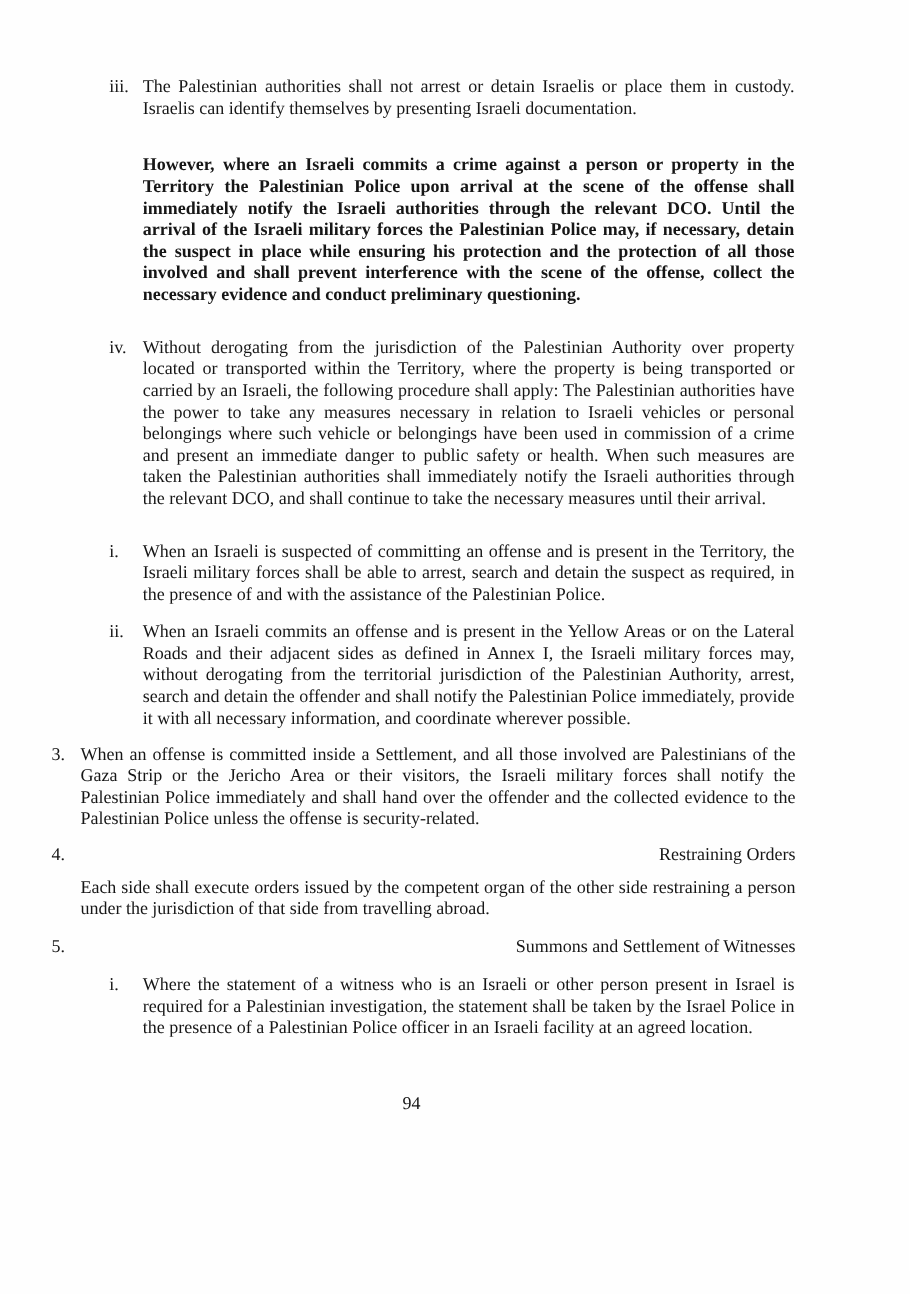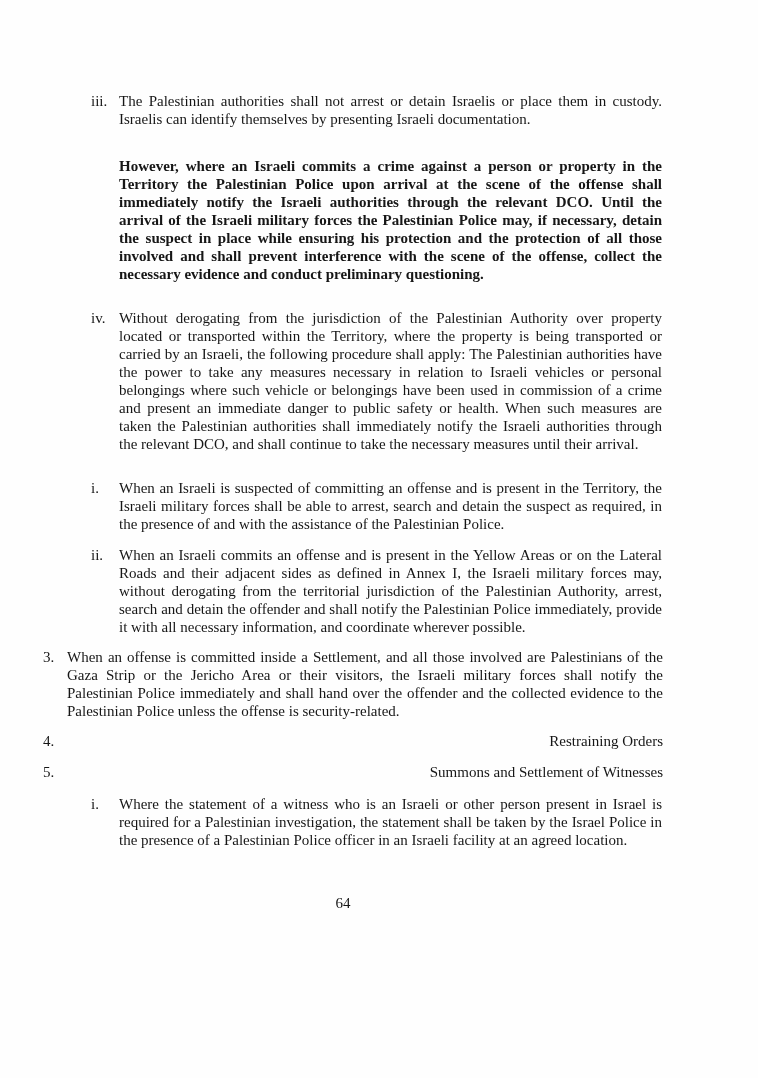--- a/index.html
+++ b/index.html
@@ -6,21 +6,21 @@
     margin: 0;
     padding: 0;
     background: #ffffff;
   }
   .page {
     position: relative;
     width: 758px;
     height: 1078px;
     background: #fefefe;
     box-sizing: border-box;
-    padding-top: 92px;
+    padding-top: 64px;
     font-family: "Liberation Serif", "DejaVu Serif", serif;
     font-size: 15px;
     line-height: 18px;
     color: #161616;
     overflow: hidden;
   }
   .block {
     position: relative;
     box-sizing: border-box;
   }
@@ -94,26 +94,29 @@
   <div class="block b-main mt12">
     <span class="marker">3.</span>
     <div class="body">When an offense is committed inside a Settlement, and all those involved are Palestinians of the Gaza Strip or the Jericho Area or their visitors, the Israeli military forces shall notify the Palestinian Police immediately and shall hand over the offender and the collected evidence to the Palestinian Police unless the offense is security-related.</div>
   </div>
 
   <div class="block b-main mt12 noj">
     <span class="marker">4.</span>
     <div class="body">Restraining Orders</div>
   </div>
 
+  <div class="block b-main mt9">
+    <div class="body">Each side shall execute orders issued by the competent organ of the other side restraining a person under the jurisdiction of that side from travelling abroad.</div>
+  </div>
 
   <div class="block b-main mt13 noj">
     <span class="marker">5.</span>
     <div class="body">Summons and Settlement of Witnesses</div>
   </div>
 
   <div class="block b-roman mt14">
     <span class="marker">i.</span>
     <div class="body">Where the statement of a witness who is an Israeli or other person present in Israel is required for a Palestinian investigation, the statement shall be taken by the Israel Police in the presence of a Palestinian Police officer in an Israeli facility at an agreed location.</div>
   </div>
 
-  <div class="page-num">64</div>
+  <div class="page-num">94</div>
 
 </div>
 
 </body></html>

